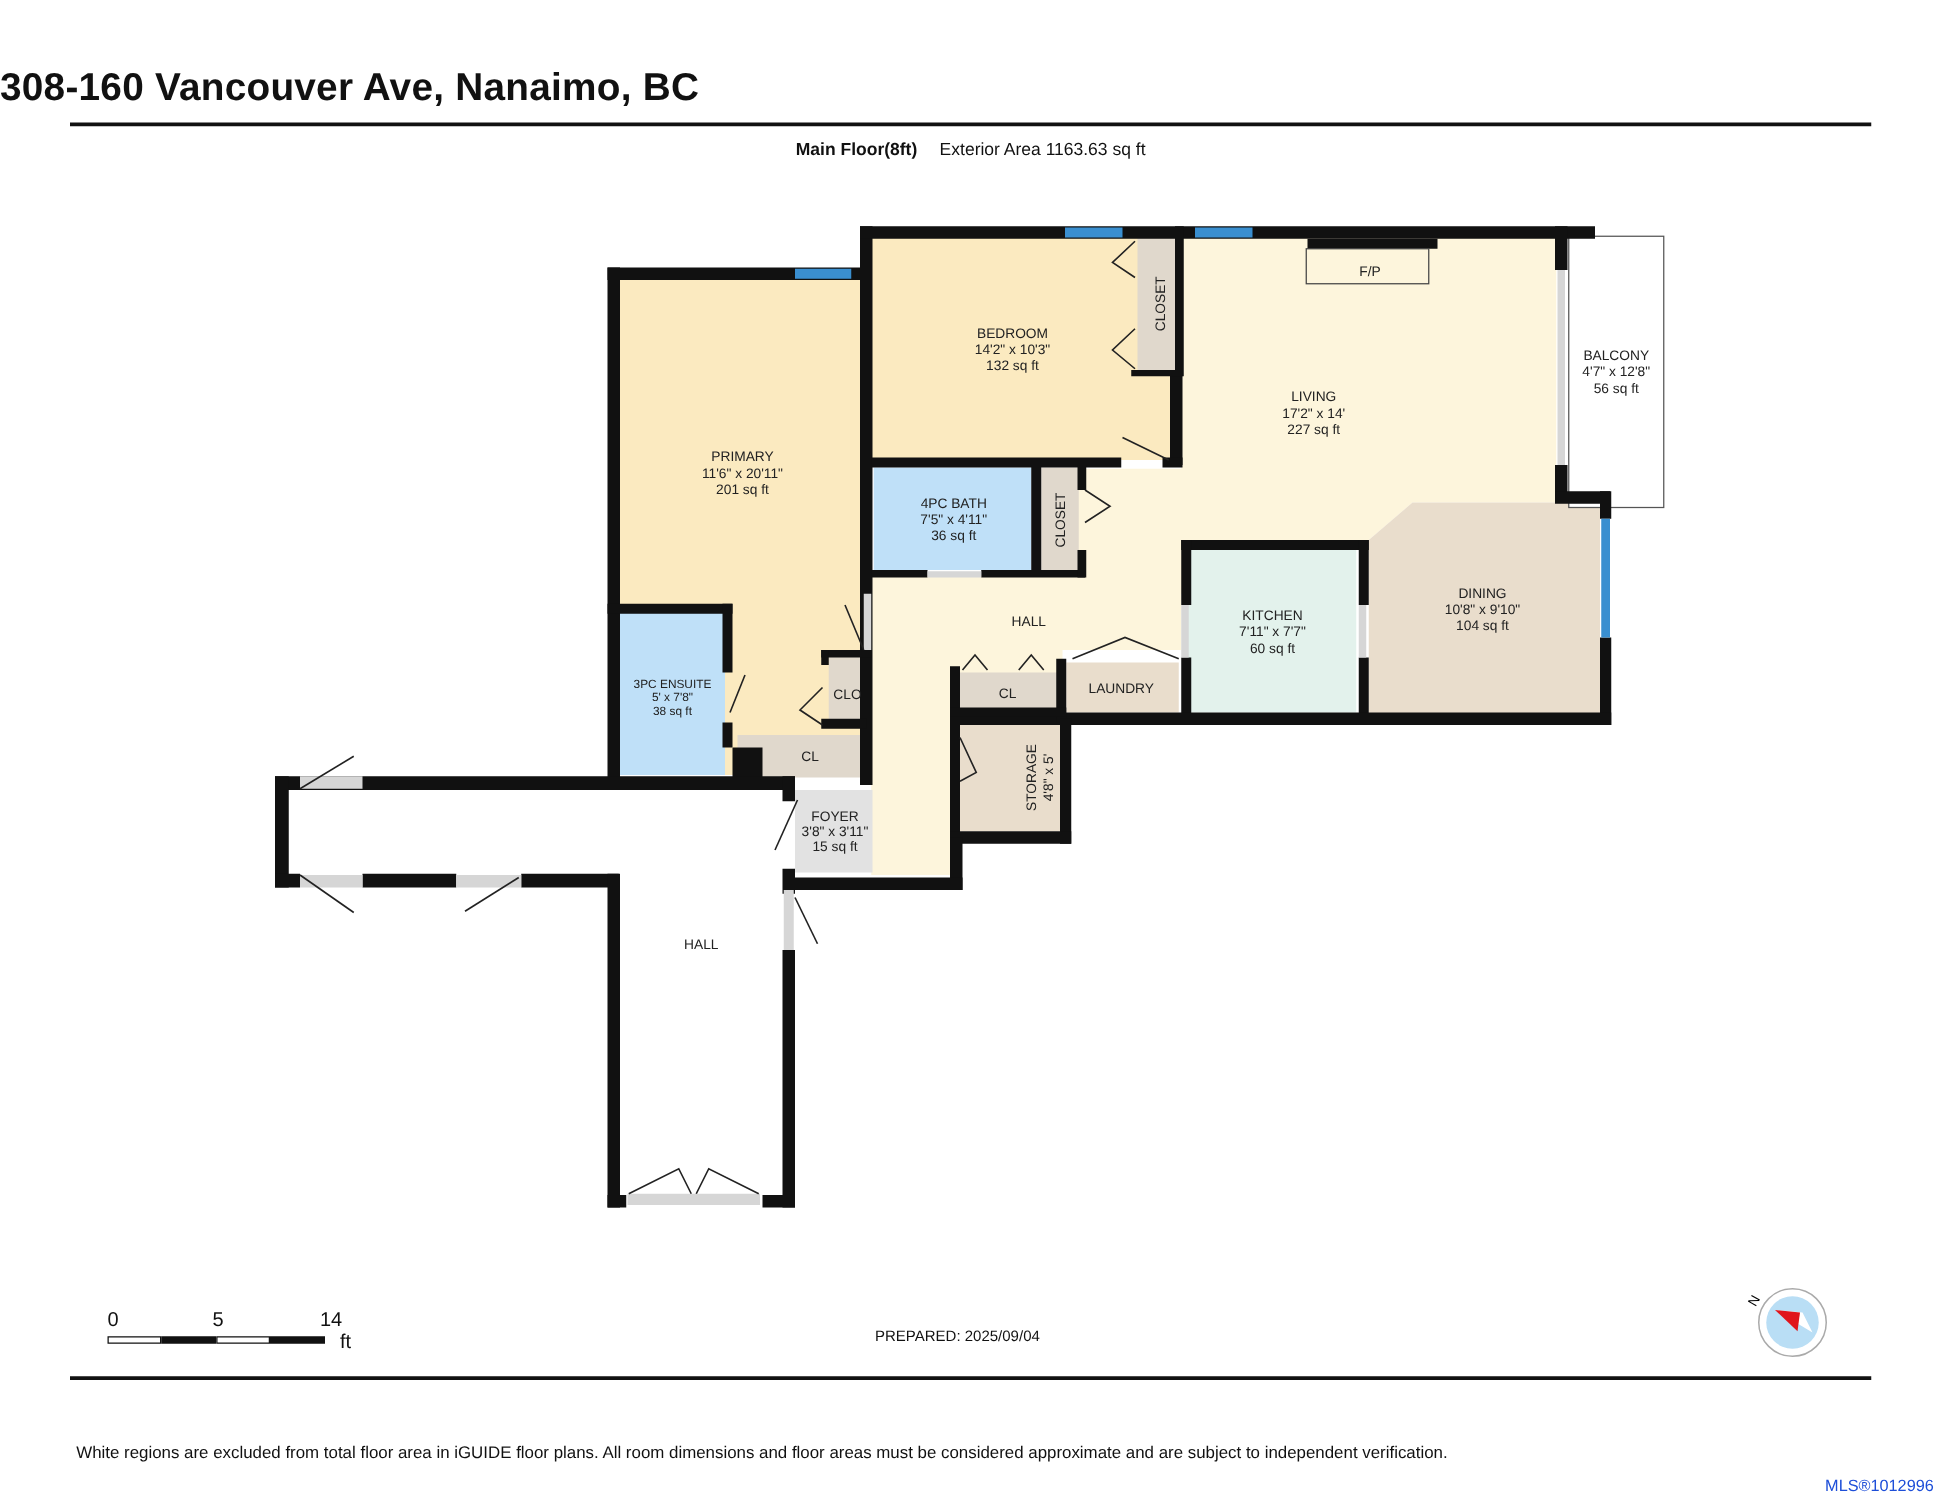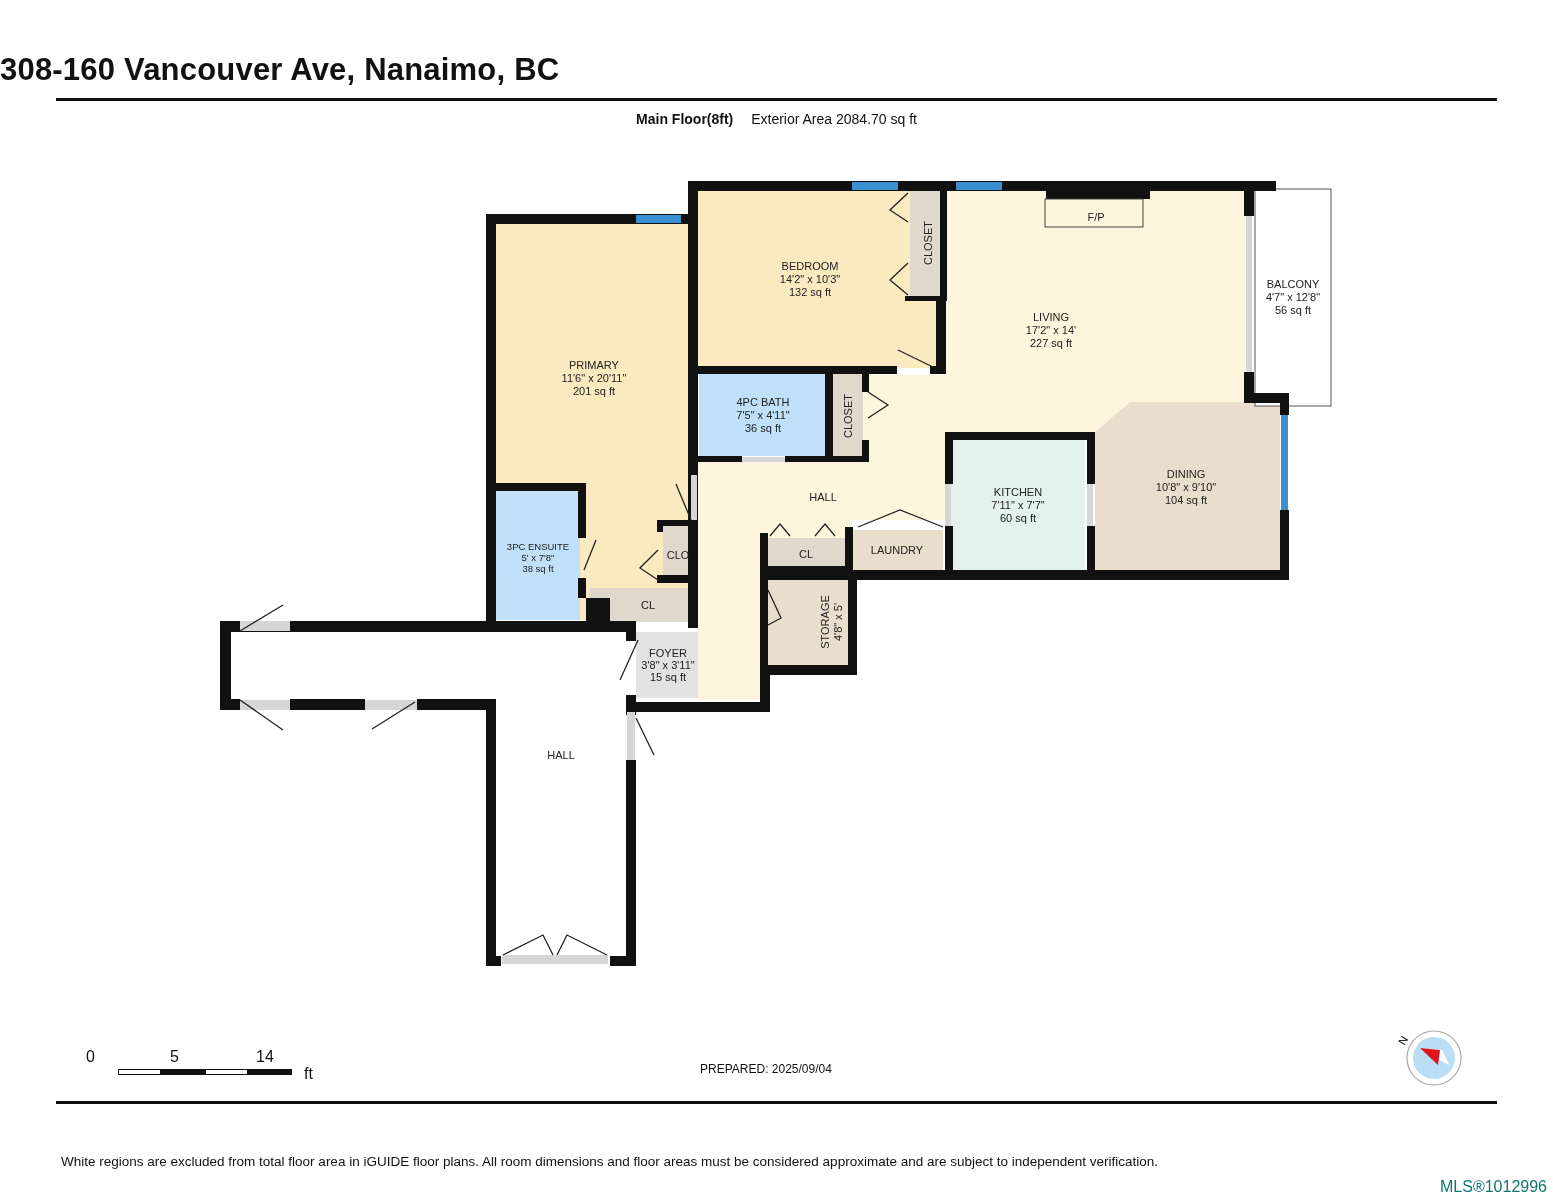--- a/index.html
+++ b/index.html
@@ -9,31 +9,31 @@
   .rule.top { top:98px; height:3px; }
   .rule.bottom { top:1101px; height:3px; }
   .subtitle { position:absolute; left:0; width:1553px; top:111px; text-align:center; font-size:14px; }
   .subtitle .floor { font-weight:bold; margin-right:14px; }
   svg.plan { position:absolute; left:0; top:0; }
   .room-label { font-family:"Liberation Sans", sans-serif; font-size:11px; fill:#222; text-anchor:middle; }
   .scale { position:absolute; left:86px; top:1048px; }
   .scale .nums span { position:absolute; top:0; font-size:16px; }
   .prepared { position:absolute; left:700px; top:1062px; font-size:12px; }
   .disclaimer { position:absolute; left:61px; top:1154px; font-size:13.5px; }
-  .mls { position:absolute; right:6px; bottom:4px; font-size:16px; color:#0f766e; }
+  .mls { position:absolute; right:6px; bottom:4px; font-size:13px; color:#1d4ed8; }
   .compass { position:absolute; left:1392px; top:1030px; }
 </style>
 </head>
 <body>
 
 <div class="title">308-160 Vancouver Ave, Nanaimo, BC</div>
 <div class="rule top"></div>
 <div class="subtitle">
   <span class="floor">Main Floor(8ft)</span>
-  <span>Exterior Area 2084.70 sq ft</span>
+  <span>Exterior Area 1163.63 sq ft</span>
 </div>
 
 <svg class="plan" width="1553" height="1100" viewBox="0 0 1553 1100">
 
   <g>
 
     <rect x="495" y="223" width="195" height="397" fill="#fbeac0"></rect>
 
     <rect x="697" y="190" width="243" height="178" fill="#fbeac0"></rect>
 
@@ -230,21 +230,21 @@
     <text class="room-label" x="561" y="759">HALL</text>
   </g>
 </svg>
 
 <div class="scale">
   <div class="nums" style="position:relative;height:18px;width:200px;">
     <span style="left:0">0</span>
     <span style="left:84px">5</span>
     <span style="left:170px">14</span>
   </div>
-  <div style="position:relative;width:200px;height:10px;margin-top:2px;margin-left:32px;">
+  <div style="position:relative;width:200px;height:10px;margin-top:2px;">
     <div style="position:absolute;left:0;top:1px;width:43px;height:6px;border:1px solid #111;box-sizing:border-box;background:#fff"></div>
     <div style="position:absolute;left:43px;top:1px;width:44px;height:6px;background:#111"></div>
     <div style="position:absolute;left:87px;top:1px;width:43px;height:6px;border:1px solid #111;box-sizing:border-box;background:#fff"></div>
     <div style="position:absolute;left:130px;top:1px;width:44px;height:6px;background:#111"></div>
     <span style="position:absolute;left:186px;top:-3px;font-size:16px">ft</span>
   </div>
 </div>
 
 <div class="prepared">PREPARED: 2025/09/04</div>
 

